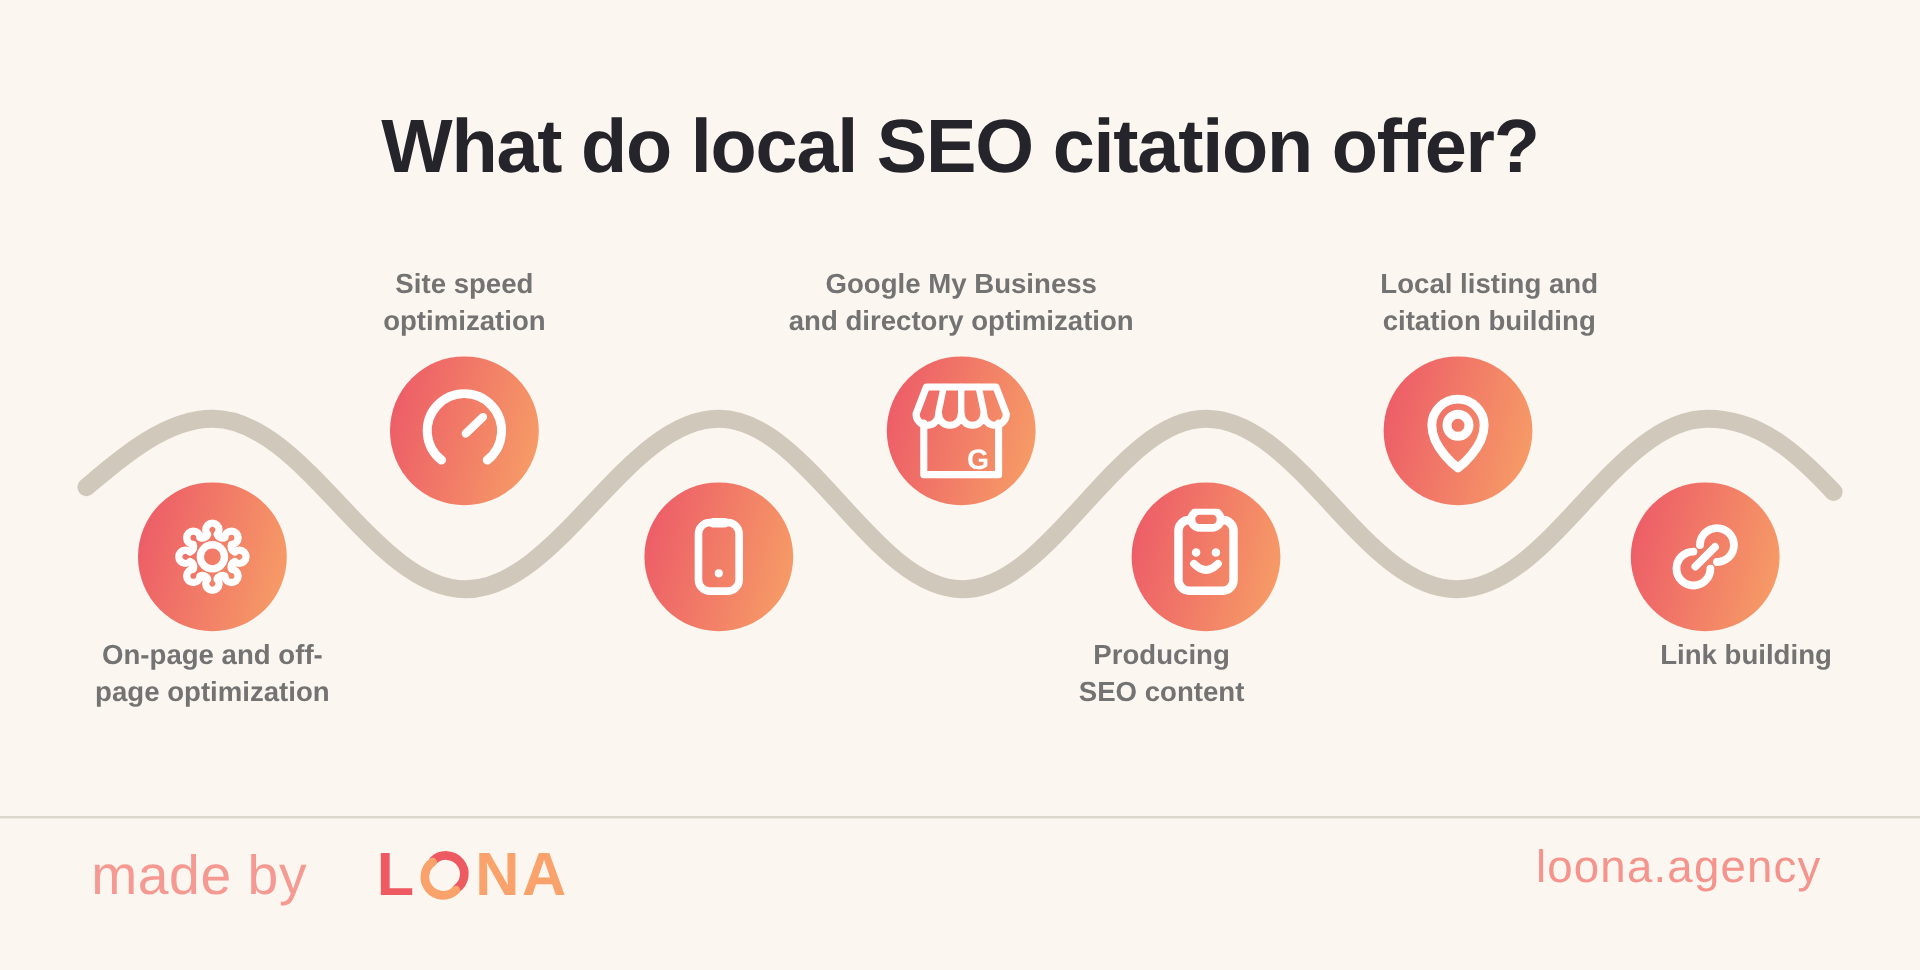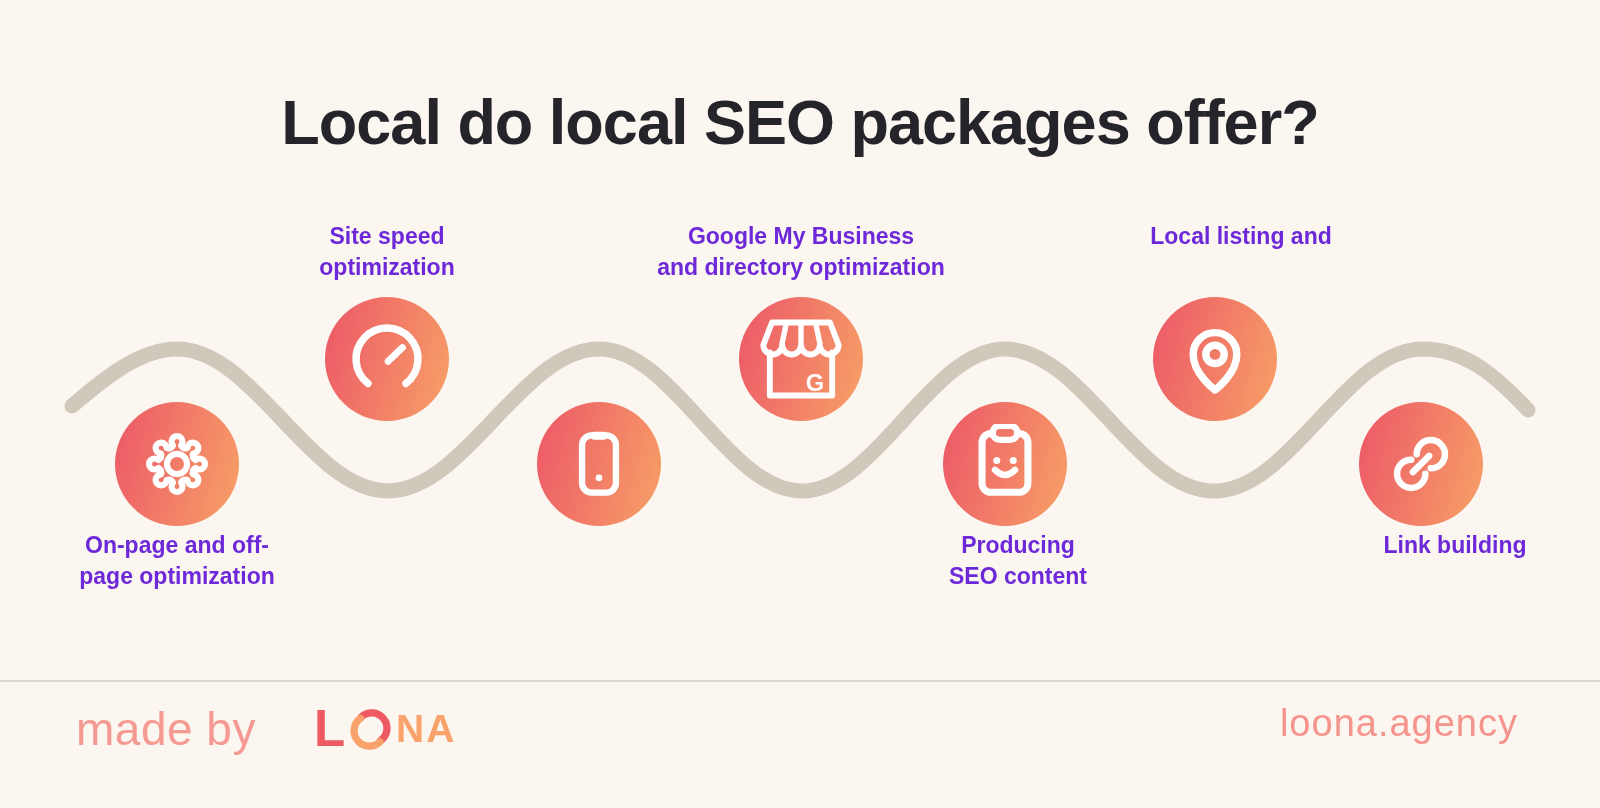--- a/index.html
+++ b/index.html
@@ -8,39 +8,39 @@
   .title{position:absolute;left:0;top:86px;width:1600px;margin:0;text-align:center;
          font-size:63px;font-weight:bold;letter-spacing:-1px;color:#26242B;}
   .wave{position:absolute;left:0;top:0;}
   .circle{position:absolute;width:124px;height:124px;border-radius:50%;
           background:linear-gradient(105deg,#EC5768 0%,#F7A166 100%);
           display:flex;align-items:center;justify-content:center;}
   .ic *{stroke:#ffffff;fill:none;stroke-linecap:round;stroke-linejoin:round;}
   .ic .fill{fill:#ffffff;stroke:none;}
   .ic text{fill:#ffffff;stroke:none;font-family:"Liberation Sans","DejaVu Sans",sans-serif;
            font-weight:bold;}
-  .label{position:absolute;width:360px;text-align:center;color:#6d28d9;
+  .label{position:absolute;width:360px;text-align:center;color:#737373;
          font-size:23px;font-weight:bold;line-height:31px;}
   .label span{display:block;}
   .divider{position:absolute;left:0;right:0;top:680px;height:2px;background:#DCD6CC;}
   .made-by-row{position:absolute;left:76px;top:699px;display:flex;align-items:center;gap:22px;}
   .made-by{font-size:46px;color:#F59A93;letter-spacing:0.5px;}
   .logo{display:flex;align-items:center;margin-left:36px;}
   .logo .l{font-size:51px;font-weight:bold;color:#EE5A62;}
-  .logo .na{font-size:39px;font-weight:bold;color:#F9A26B;letter-spacing:2px;}
+  .logo .na{font-size:51px;font-weight:bold;color:#F9A26B;letter-spacing:2px;}
   .logo svg{margin:0 2px;position:relative;top:1px;}
   .website{position:absolute;right:82px;top:702px;font-size:38px;color:#F5948D;
            letter-spacing:1px;text-decoration:none;margin-left:41px;}
 </style>
 </head>
 <body>
 
 <div class="frame">
 
-  <h1 class="title">Local do local SEO packages offer?</h1>
+  <h1 class="title">What do local SEO citation offer?</h1>
 
   <svg class="wave" width="1600" height="808">
     <path d="M 72 406 C 98 384 137 349 177 349 C 254 349 311 491 388 491
              C 465 491 522 349 599 349 C 673 349 728 491 802 491
              C 876 491 931 349 1005 349 C 1082 349 1137 491 1214 491
              C 1291 491 1346 349 1423 349 C 1467 349 1499 379 1528 410" stroke="#D1C8BC" stroke-width="15" fill="none" stroke-linecap="round"></path>
   </svg>
 
   <div class="circle" style="left:115px;top:402px;">
     <svg class="ic" width="72" height="72" viewBox="-34 -34 68 68">
@@ -94,33 +94,34 @@
   <div class="circle" style="left:943px;top:402px;">
     <svg class="ic" width="80" height="80" viewBox="-34 -34 68 68">
       <path stroke-width="6" d="M -10.5 -26 H -12 A 7.5 7.5 0 0 0 -19.5 -18.5 V 16.5
         A 7.5 7.5 0 0 0 -12 24 H 12 A 7.5 7.5 0 0 0 19.5 16.5 V -18.5 A 7.5 7.5 0 0 0 12 -26 H 10.5"></path>
       <rect x="-10.5" y="-32.5" width="21" height="12" rx="6" stroke-width="5.5"></rect>
       <circle class="fill" cx="-7" cy="-3" r="3"></circle>
       <circle class="fill" cx="7" cy="-3" r="3"></circle>
       <path stroke-width="5.5" d="M -8.5 5 Q 0 13.5 8.5 5"></path>
     </svg>
   </div>
-  <div class="label" style="left:838px;top:530px;">
+  <div class="label" style="left:788px;top:530px;">
     <span>Producing</span>
     <span>SEO content</span>
   </div>
 
   <div class="circle" style="left:1153px;top:297px;">
     <svg class="ic" width="78" height="78" viewBox="-34 -34 68 68">
       <path stroke-width="6.5" d="M 0 27 C 0 27 -19 13 -19 -4 A 19 19 0 0 1 19 -4 C 19 13 0 27 0 27 Z"></path>
       <circle cx="0" cy="-4" r="8" stroke-width="6.5"></circle>
     </svg>
   </div>
   <div class="label" style="left:1061px;top:221px;">
     <span>Local listing and</span>
+    <span>citation building</span>
   </div>
 
   <div class="circle" style="left:1359px;top:402px;">
     <svg class="ic" width="74" height="74" viewBox="-34 -34 68 68">
       <path stroke-width="6" d="M 9 4 A 13 13 0 1 0 -4 -9"></path>
       <path stroke-width="6" d="M -9 -4 A 13 13 0 1 0 4 9"></path>
       <path stroke-width="6" d="M -7.5 7.5 L 7.5 -7.5"></path>
     </svg>
   </div>
   <div class="label" style="left:1275px;top:530px;">

